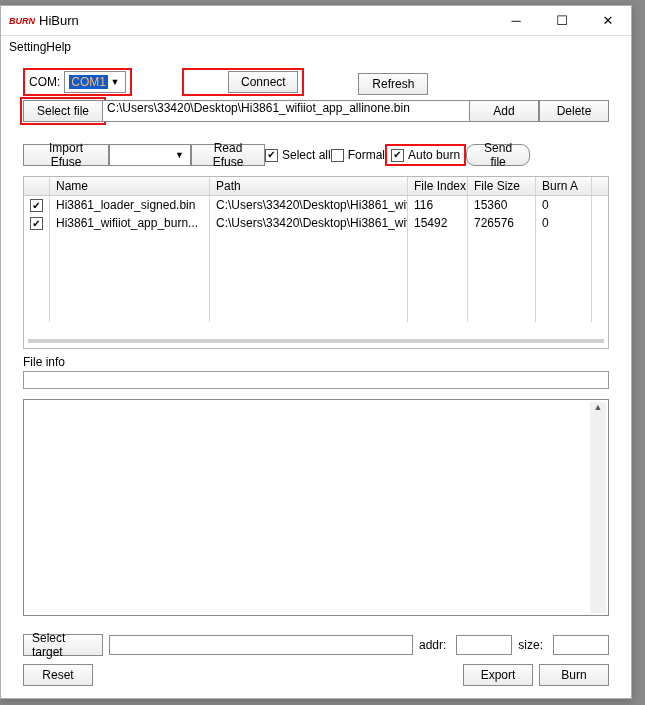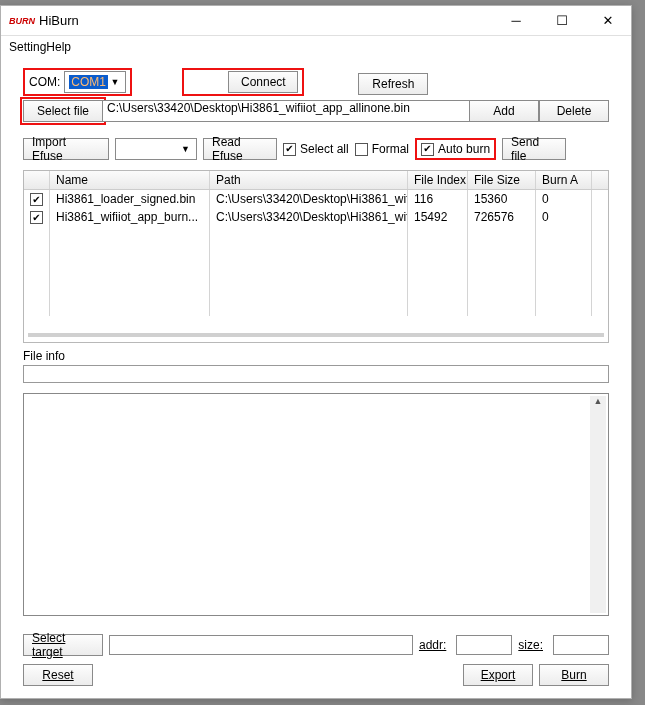--- a/index.html
+++ b/index.html
@@ -113,21 +113,21 @@
   }
   .log .vsb::before {
     content:"▲"; position:absolute; top:0; left:0; right:0;
     text-align:center; font-size:9px; color:#555;
   }
   .spacer { flex:1; }
   .fileinfo { margin-top:6px; }
   .fileinfo-box {
     height:18px; border:1px solid #999; background:#fff; margin-top:2px;
   }
-  .bottom { margin-top:8px;text-decoration:underline; }
+  .bottom { margin-top:8px; }
   .bottom .input { height:20px; }
 </style>
 </head>
 <body>
 
 <div class="window">
 
   <div class="titlebar">
     <span class="logo">BURN</span>
     <span class="title">HiBurn</span>
@@ -159,40 +159,40 @@
       <span class="btn w70" style="margin-top:5px;">Refresh</span>
     </div>
 
     <div class="row" style="margin-top:4px; ">
       <span class="btn w80 hl-red">Select file</span>
       <span class="input" style="flex:1;border-bottom:1px solid #8a8a8a;border-top:1px solid #8a8a8a;border-left:none;border-right:none;">C:\Users\33420\Desktop\Hi3861_wifiiot_app_allinone.bin</span>
       <span class="btn w70">Add</span>
       <span class="btn w70">Delete</span>
     </div>
 
-    <div class="row" style="margin-top:16px; gap:6px;">
+    <div class="row" style="margin-top:22px; text-align:center;">
       <span class="btn" style="width:86px;">Import Efuse</span>
       <span class="combo" style="width:82px;">
         <span></span>
           <span class="caret">▼</span>
       </span>
       <span class="btn" style="width:74px;">Read Efuse</span>
       <span class="check">
         <span class="box">✔</span>
         <span>Select all</span>
       </span>
       <span class="check">
         <span class="box"></span>
         <span>Formal</span>
       </span>
       <span class="check hl-red-box" style="height:22px;">
         <span class="box">✔</span>
         <span>Auto burn</span>
       </span>
-      <span class="btn" style="width:64px;">Send file</span>
+      <span class="btn" style="width:64px;border-radius:9px;">Send file</span>
     </div>
 
     <div class="grid">
       <div class="ghead">
         <div class="gh col-check"></div>
         <div class="gh col-name">Name</div>
         <div class="gh col-path">Path</div>
         <div class="gh col-idx">File Index</div>
         <div class="gh col-size">File Size</div>
         <div class="gh col-burn">Burn A</div>

